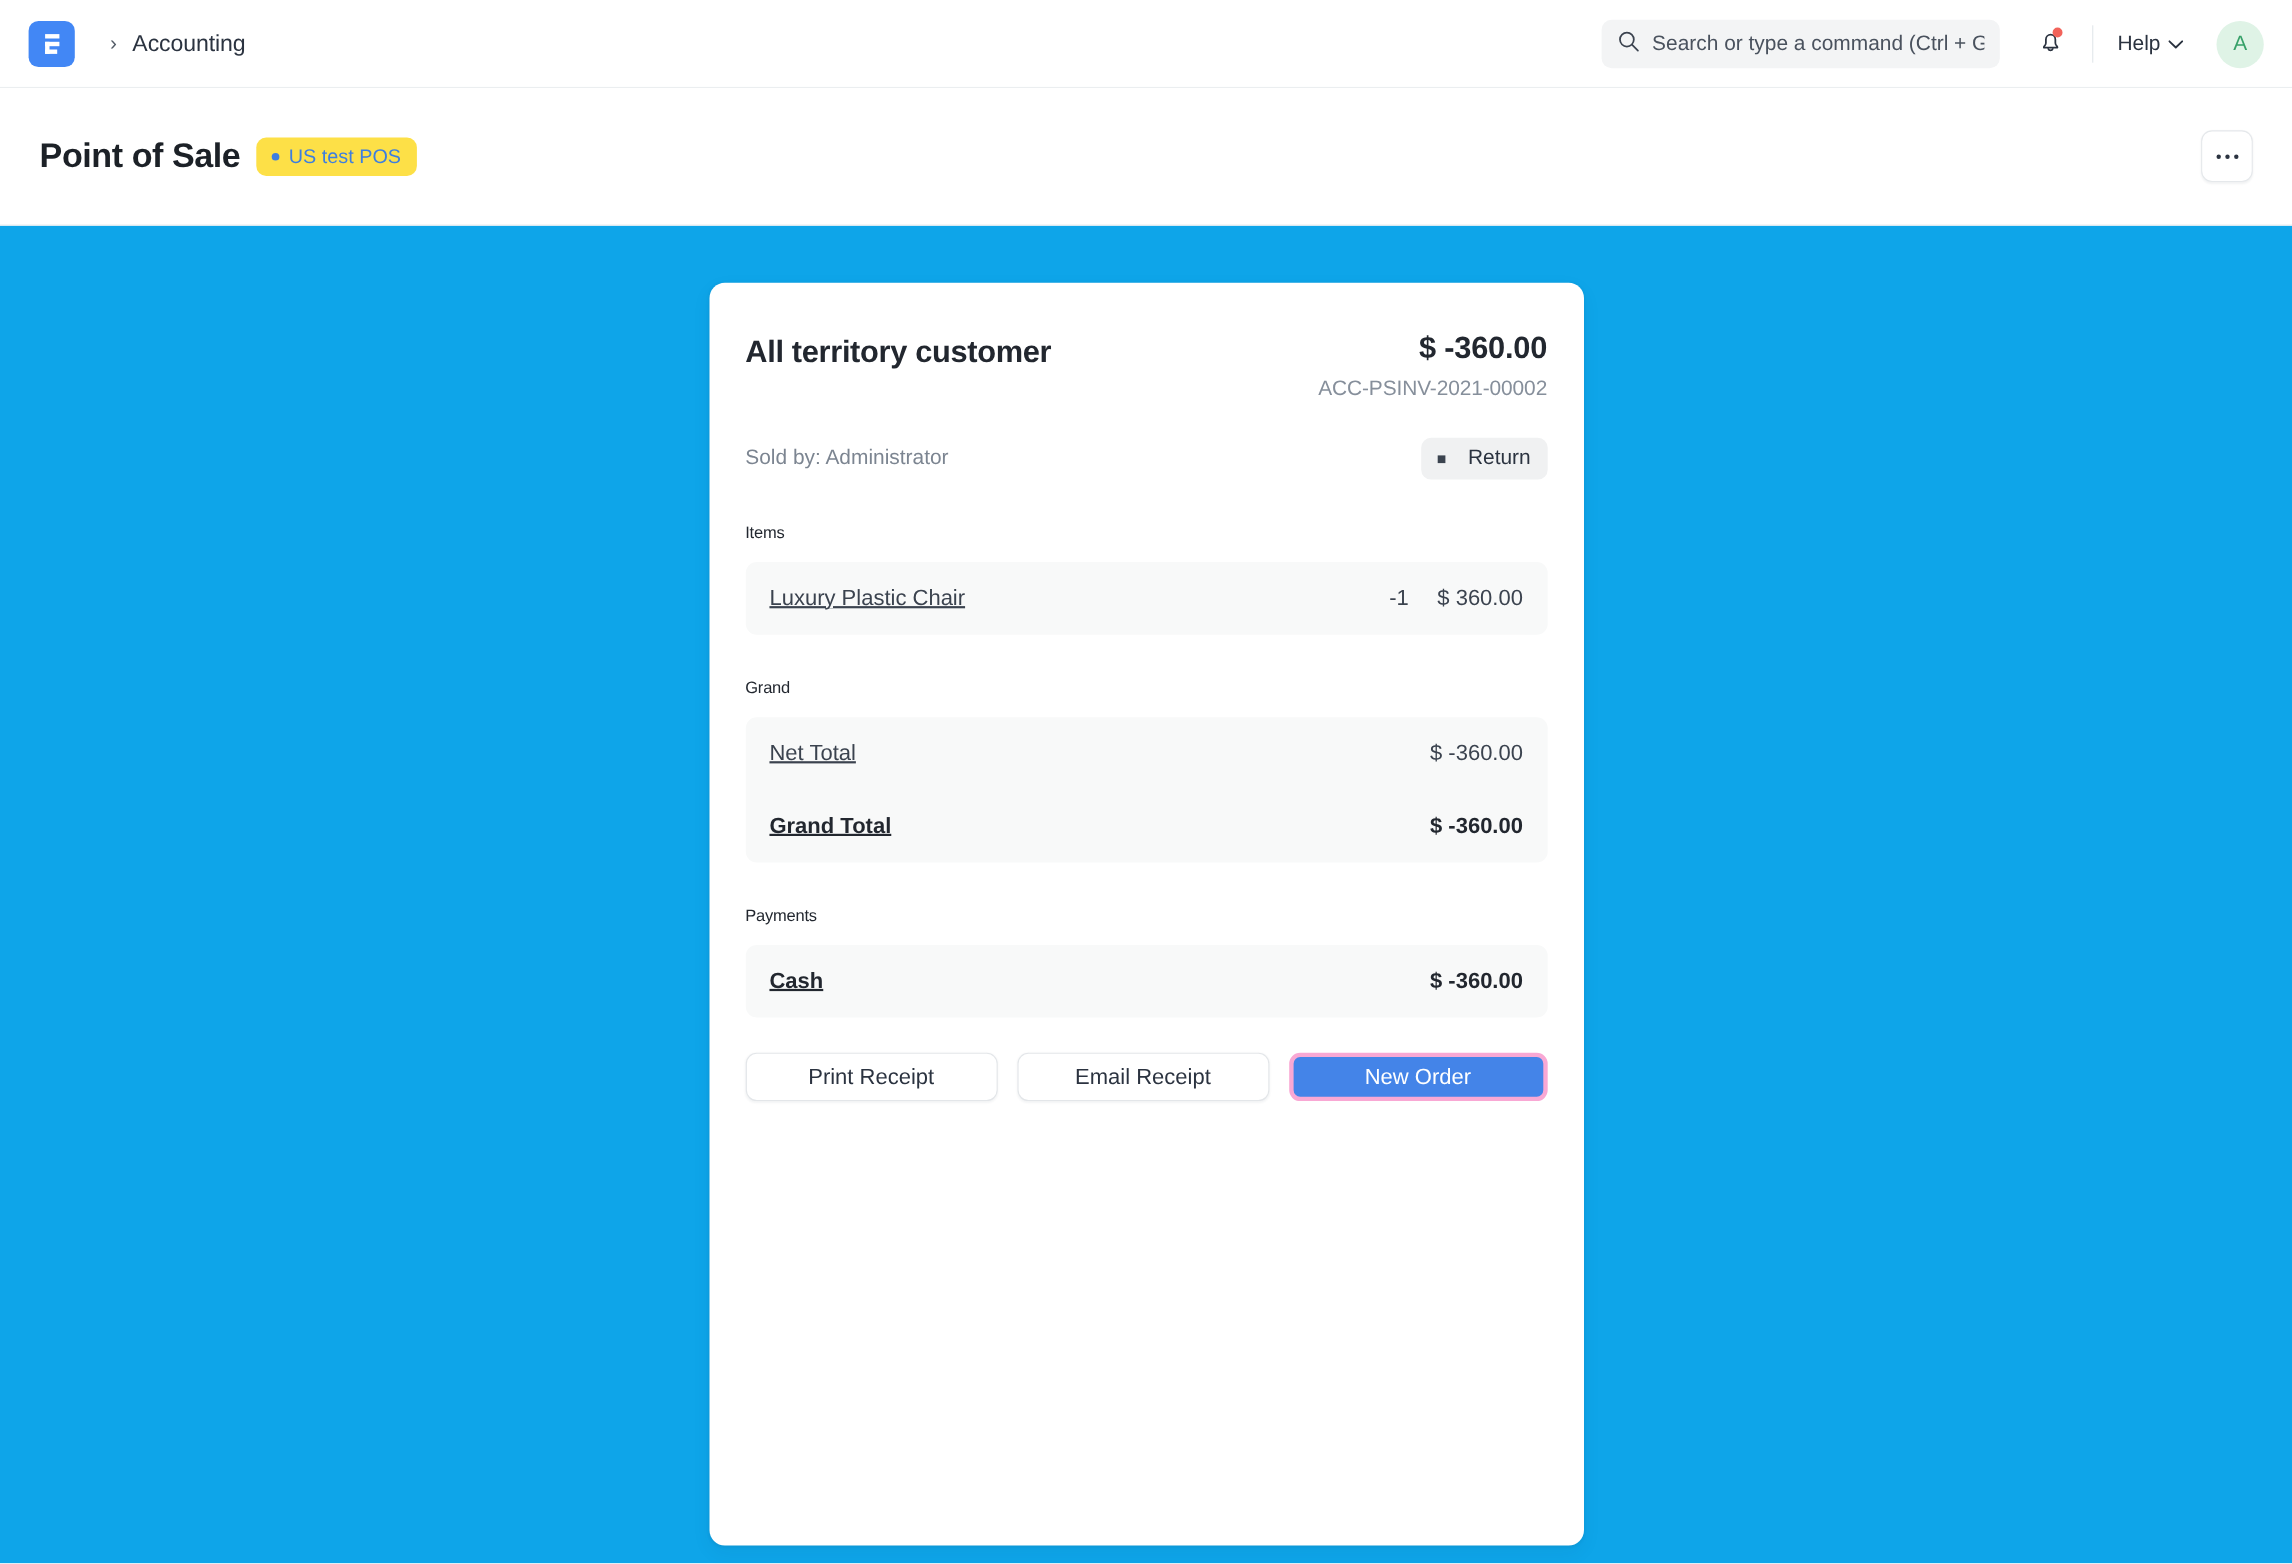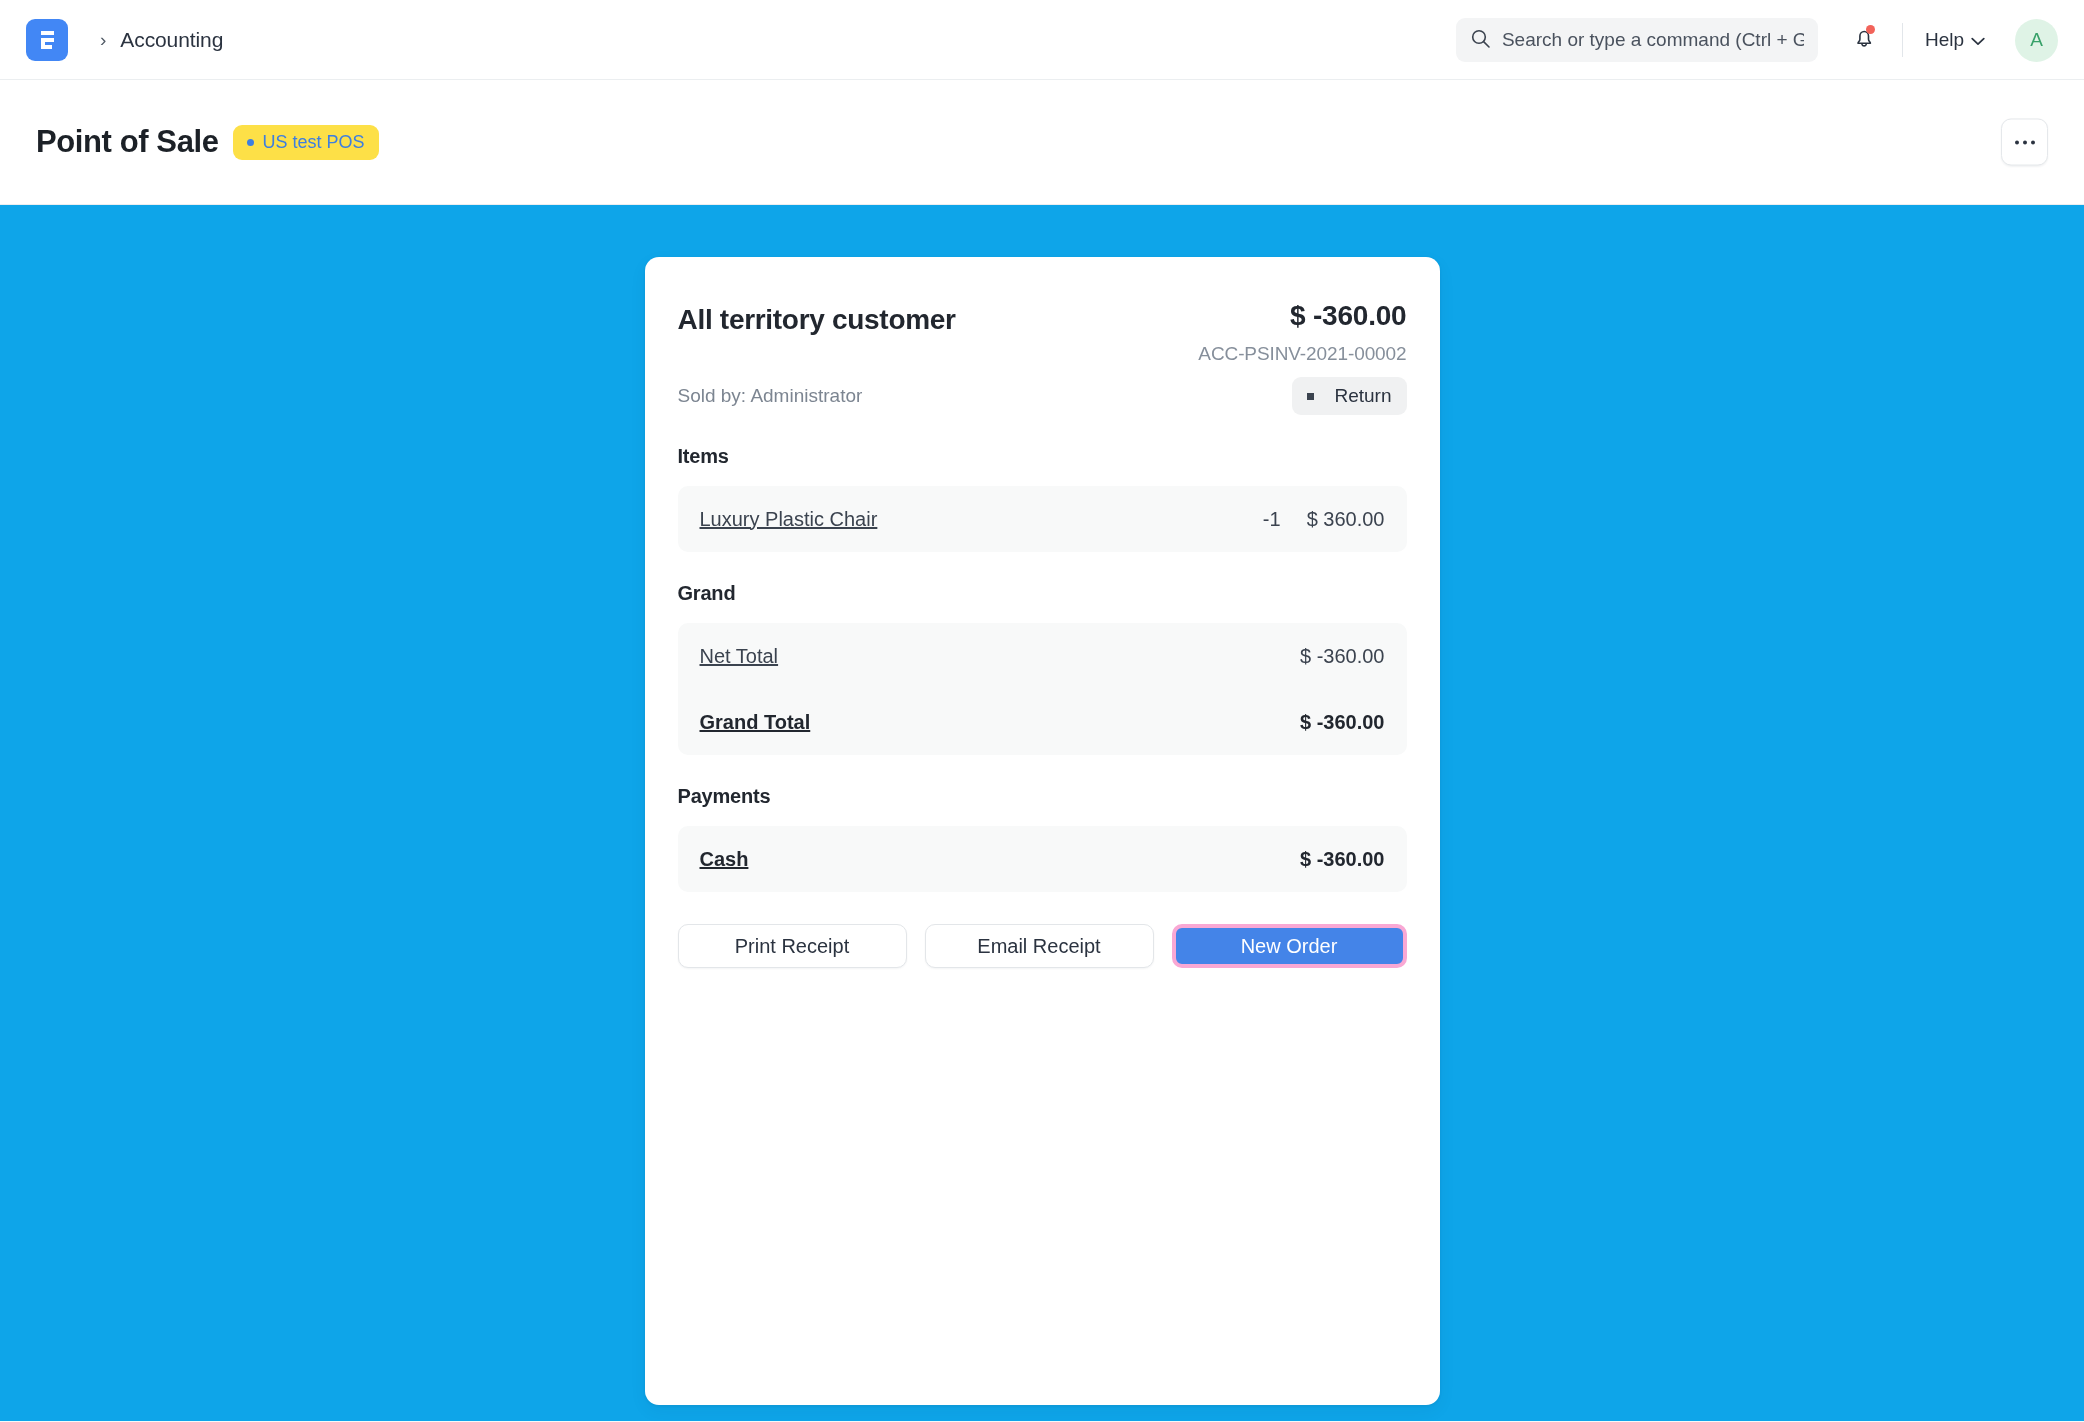--- a/index.html
+++ b/index.html
@@ -223,21 +223,21 @@
     letter-spacing: -0.2px;
   }
   .invoice-id {
     margin-top: 11px;
     font-size: 19px;
     color: #868f9b;
     letter-spacing: -0.1px;
   }
 
   .sold-row {
-    margin-top: 12px;
+    margin-top: 33px;
     display: flex;
     justify-content: space-between;
     align-items: center;
   }
   .sold-by {
     font-size: 19px;
     color: #7c8591;
   }
   .return-badge {
     background: #f0f1f2;
@@ -250,24 +250,24 @@
     gap: 20px;
   }
   .return-badge .sq {
     width: 7px;
     height: 7px;
     background: #3b434f;
     display: block;
   }
 
   .section-title {
-    font-size: 20px;
-    font-weight: bold;
+    font-size: 15px;
+    font-weight: normal;
     color: #22272f;
-    margin-top: 30px;
+    margin-top: 40px;
     margin-bottom: 18px;
     letter-spacing: -0.2px;
   }
 
   .group-box {
     background: #f8f9f9;
     border-radius: 10px;
     padding: 0 22px;
   }
   .row {

